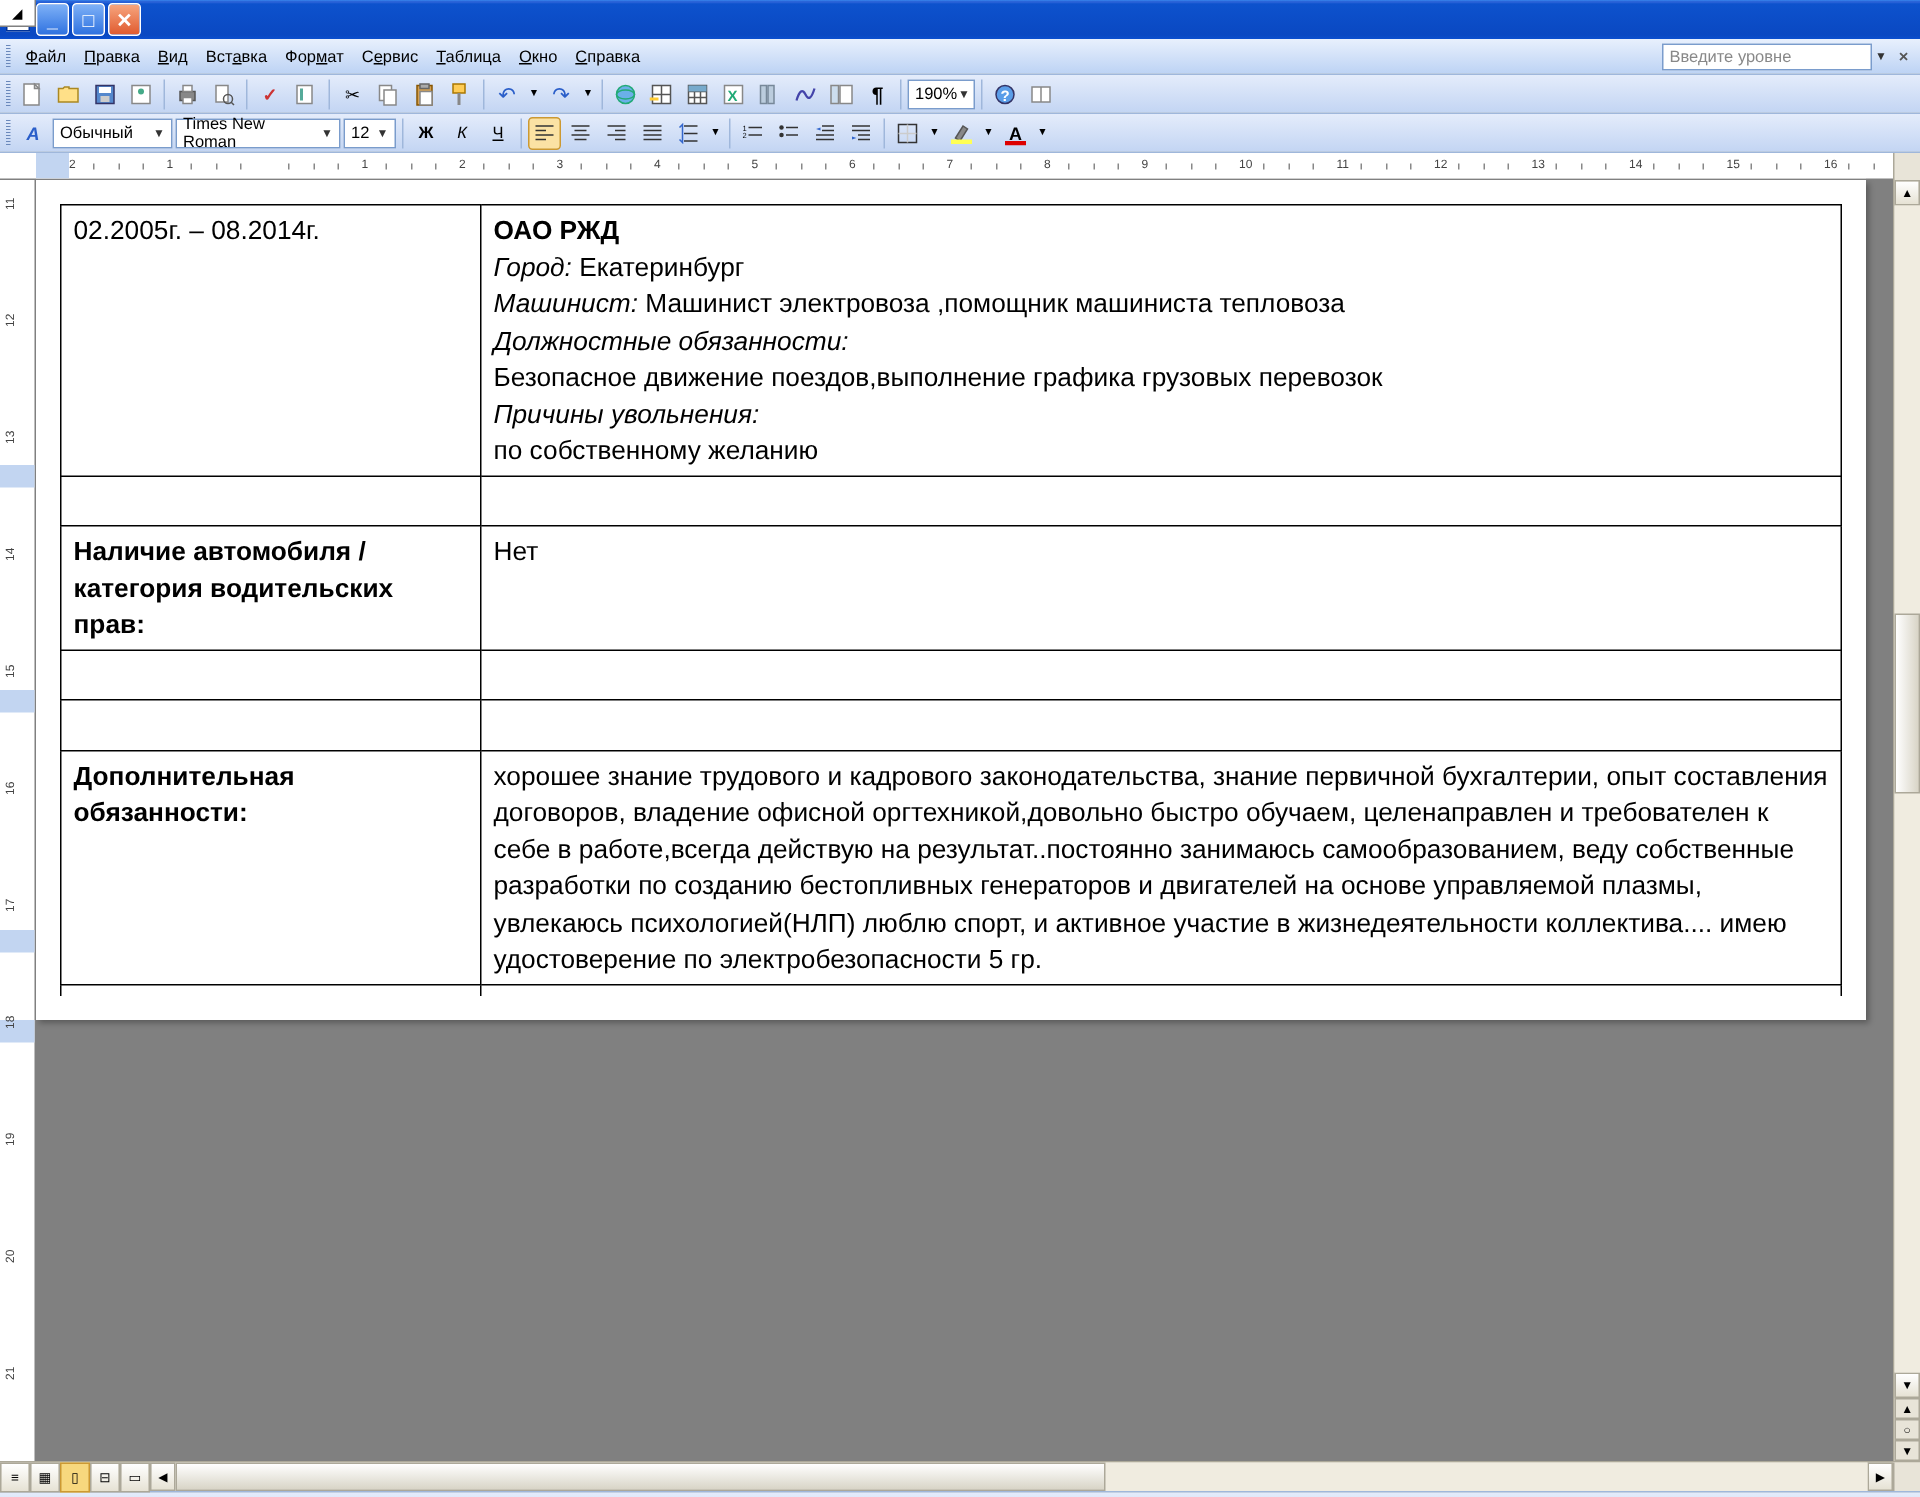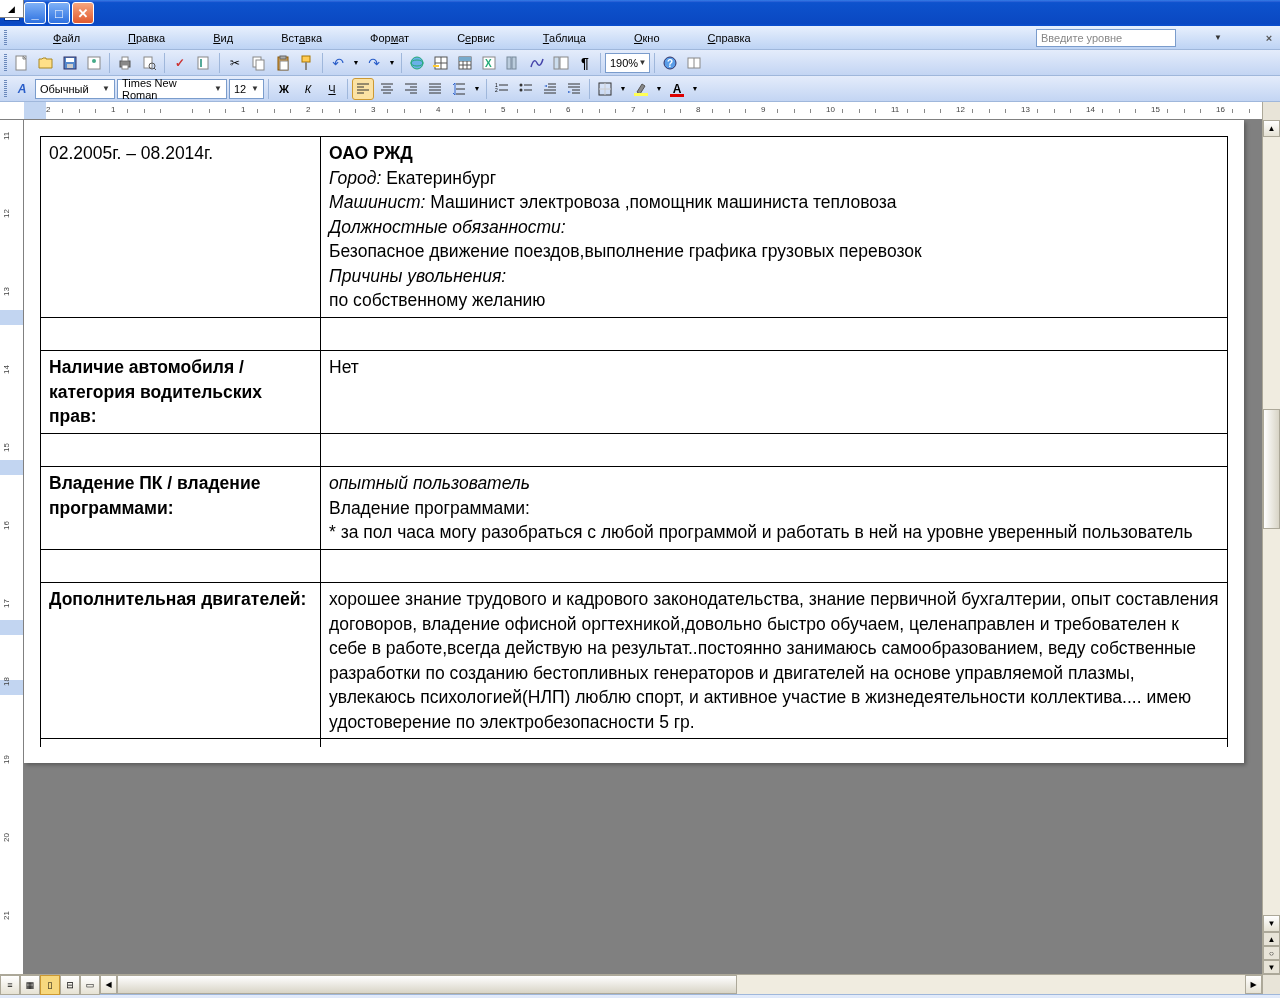--- a/index.html
+++ b/index.html
@@ -44,21 +44,20 @@
 }
 .win-btn.min, .win-btn.max { background: linear-gradient(to bottom, #7eb1f7, #2f72e0); }
 .win-btn.close { background: linear-gradient(to bottom, #f7a67e, #e05a2f); }
 .menubar {
   background: linear-gradient(to bottom, #e8f0fd, #bdd3f4);
   height: 24px;
   display: flex;
   align-items: center;
   padding: 0 4px;
   border-bottom: 1px solid #9fb7db;
-  gap: 36px;
 }
 .menubar .grip {
   width: 3px; height: 16px;
   background: repeating-linear-gradient(#6a88bb 0 1px, transparent 1px 2px);
   margin-right: 4px;
 }
 .menubar .mi { padding: 2px 6px; cursor: default; }
 .menubar .mi u { text-decoration: underline; }
 .menubar .flex { flex: 1; }
 .help-box {
@@ -643,33 +642,25 @@
             </tr>
         <tr>
           <td class="label-cell">Наличие автомобиля / категория водительских прав:</td>
           <td>Нет</td>
         </tr>
         <tr>
               <td>&nbsp;</td>
               <td>&nbsp;</td>
             </tr>
         <tr>
-          <td class="label-cell">Владение ПК / владение программами:</td>
-          <td>
-            <span class="italic-label">опытный пользователь</span><br>
-            <span>Владение программами:</span><br>
-            <span>* за пол часа могу разобраться с любой программой и работать в ней на уровне  уверенный пользователь</span>
-          </td>
-        </tr>
-        <tr>
               <td>&nbsp;</td>
               <td>&nbsp;</td>
             </tr>
         <tr>
-          <td class="label-cell">Дополнительная двигателей:</td>
+          <td class="label-cell">Дополнительная обязанности:</td>
           <td>хорошее знание трудового и кадрового законодательства, знание первичной бухгалтерии, опыт составления договоров, владение офисной оргтехникой,довольно быстро обучаем, целенаправлен и требователен к себе в работе,всегда действую на результат..постоянно занимаюсь самообразованием, веду собственные разработки по созданию бестопливных генераторов и двигателей на основе управляемой плазмы, увлекаюсь психологией(НЛП) люблю спорт, и активное участие в жизнедеятельности коллектива.... имею удостоверение по электробезопасности 5 гр.</td>
         </tr>
         <tr>
               <td style="border-bottom:none;height:8px;padding:0"></td>
               <td style="border-bottom:none;height:8px;padding:0"></td>
             </tr>
       </tbody>
         </table>
     </div>
   </div>

